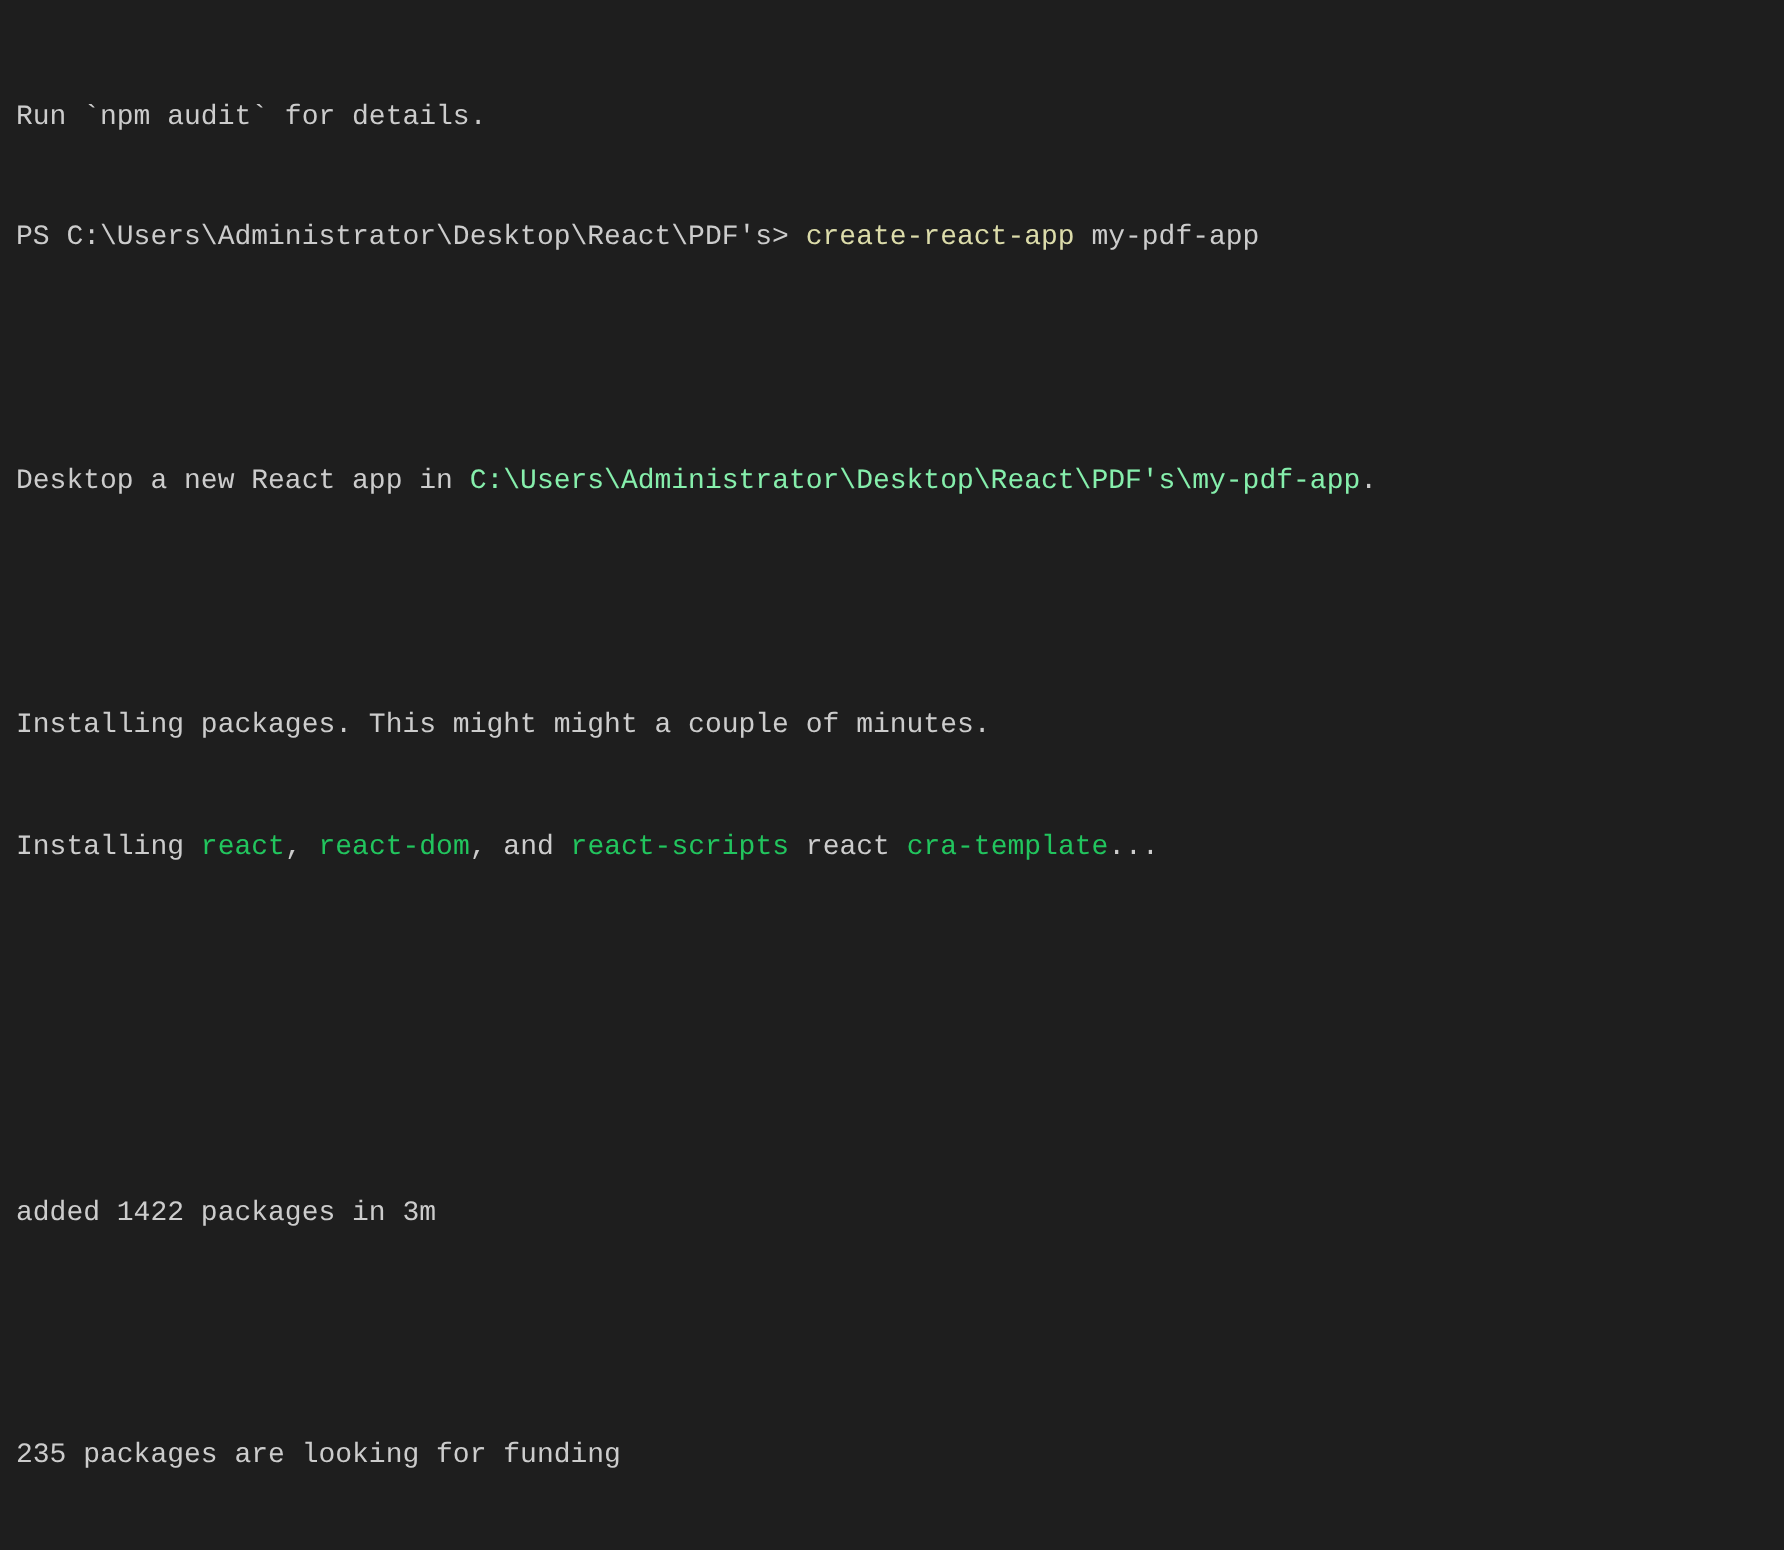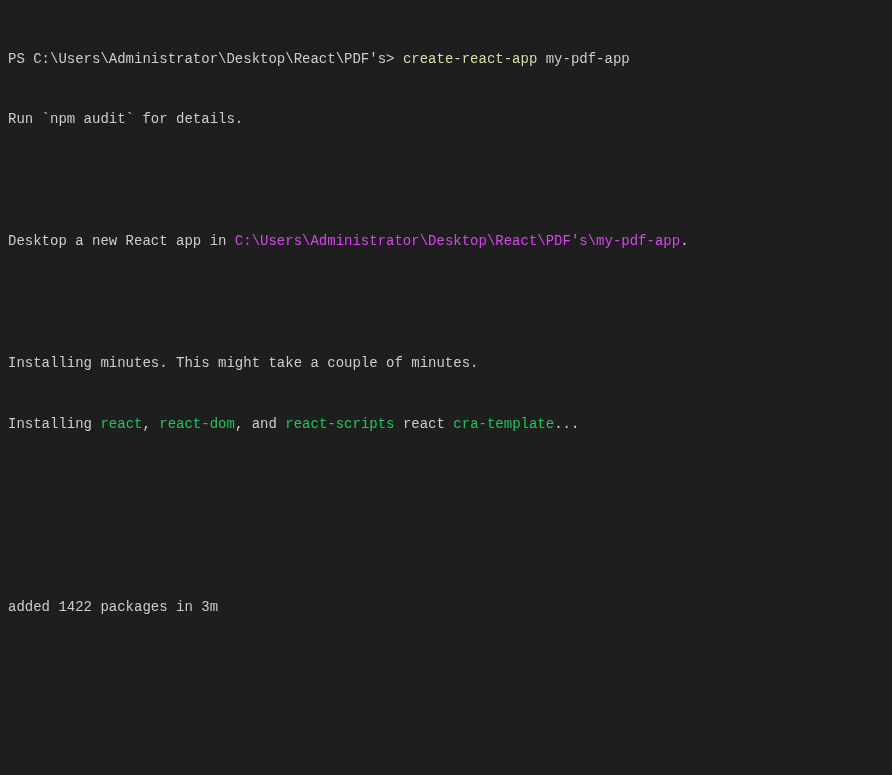--- a/index.html
+++ b/index.html
@@ -27,44 +27,45 @@
     .prompt-ps {
       color: #cccccc;
     }
     .cmd-yellow {
       color: #dcdcaa;
     }
     .cmd-white {
       color: #cccccc;
     }
     .path-green {
-      color: #d946ef;
+      color: #86efac;
     }
     .pkg-blue {
       color: #22c55e;
     }
     .blank {
       height: 1.45em;
     }
   </style>
 </head>
 <body>
 
 <div class="terminal">
+  <span class="line">Run `npm audit` for details.</span>
   <span class="line"><span class="prompt-ps">PS C:\Users\Administrator\Desktop\React\PDF's&gt; </span><span class="cmd-yellow">create-react-app</span><span class="cmd-white"> my-pdf-app</span></span>
-  <span class="line">Run `npm audit` for details.</span>
   <div class="blank"></div>
   <span class="line"><span>Desktop a new React app in </span><span class="path-green">C:\Users\Administrator\Desktop\React\PDF's\my-pdf-app</span><span>.</span></span>
   <div class="blank"></div>
-  <span class="line">Installing minutes. This might take a couple of minutes.</span>
+  <span class="line">Installing packages. This might might a couple of minutes.</span>
   <span class="line"><span>Installing </span><span class="pkg-blue">react</span><span>, </span><span class="pkg-blue">react-dom</span><span>, and </span><span class="pkg-blue">react-scripts</span><span> react </span><span class="pkg-blue">cra-template</span><span>...</span></span>
   <div class="blank"></div>
   <div class="blank"></div>
   <span class="line">added 1422 packages in 3m</span>
   <div class="blank"></div>
+  <span class="line">235 packages are looking for funding</span>
   
   
   
   
   
   
   
   
   
   

